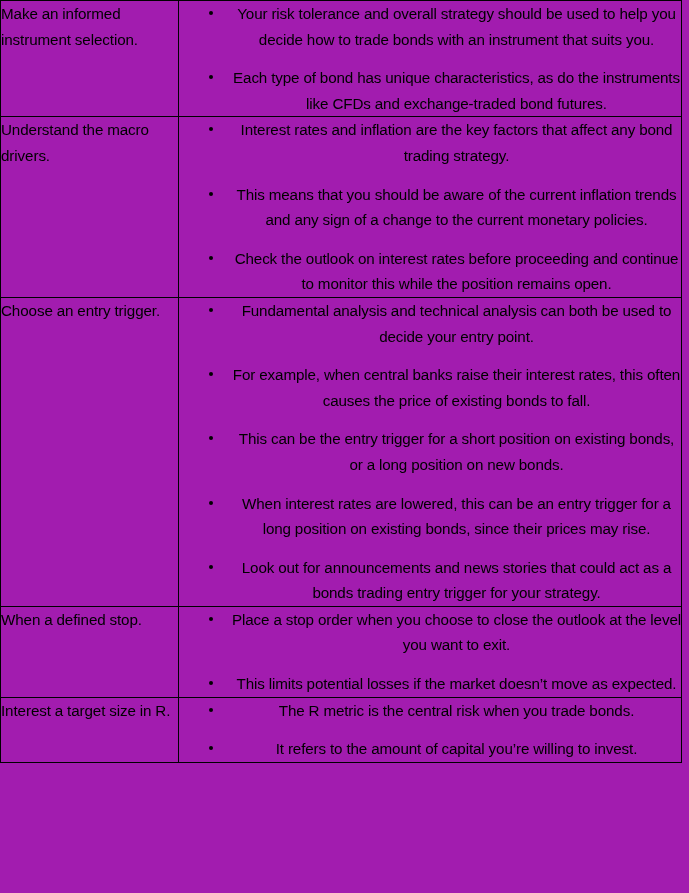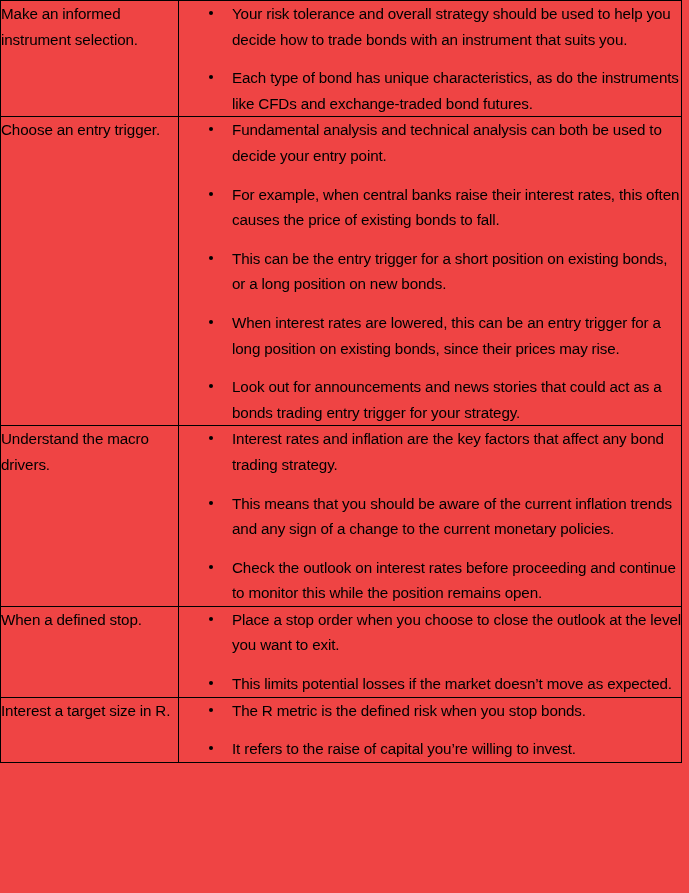--- a/index.html
+++ b/index.html
@@ -14,21 +14,21 @@
     font-family: "Liberation Sans", sans-serif;
     color: #000000;
     -webkit-font-smoothing: antialiased;
   }
 
   .sheet {
     position: relative;
     width: 689px;
     height: 893px;
     box-sizing: border-box;
-    background: #ef4444;
+    background: #a21caf;
     overflow: hidden;
   }
 
   table.steps-table {
     border-collapse: collapse;
     table-layout: fixed;
     width: 681px;
     margin: 0;
     border: 1px solid #000000;
   }
@@ -41,20 +41,21 @@
     vertical-align: top;
     padding: 0;
   }
 
   td.step-cell {
     padding: 7px 4px 8px 5px;
   }
 
   td.detail-cell {
     padding: 8px 8px 10px 0;
+    text-align: center;
   }
 
   .step-label {
     font-size: 15.2px;
     line-height: 25.5px;
     letter-spacing: -0.1px;
     word-spacing: -0.2px;
     white-space: normal;
   }
 
@@ -116,20 +117,42 @@
             <li>
               <span class="bullet-dot"></span>
               <span class="bullet-text">Each type of bond has unique characteristics, as do the instruments like CFDs and exchange-traded bond futures.</span>
             </li>
           </ul>
         </td>
       </tr>
 
       <tr>
         <td class="step-cell">
+          <div class="step-label">Understand the macro drivers.</div>
+        </td>
+        <td class="detail-cell">
+          <ul class="bullets">
+            <li>
+              <span class="bullet-dot"></span>
+              <span class="bullet-text">Interest rates and inflation are the key factors that affect any bond trading strategy.</span>
+            </li>
+            <li>
+              <span class="bullet-dot"></span>
+              <span class="bullet-text">This means that you should be aware of the current inflation trends and any sign of a change to the current monetary policies.</span>
+            </li>
+            <li>
+              <span class="bullet-dot"></span>
+              <span class="bullet-text">Check the outlook on interest rates before proceeding and continue to monitor this while the position remains open.</span>
+            </li>
+          </ul>
+        </td>
+      </tr>
+
+      <tr>
+        <td class="step-cell">
           <div class="step-label">Choose an entry trigger.</div>
         </td>
         <td class="detail-cell">
           <ul class="bullets">
             <li>
               <span class="bullet-dot"></span>
               <span class="bullet-text">Fundamental analysis and technical analysis can both be used to decide your entry point.</span>
             </li>
             <li>
               <span class="bullet-dot"></span>
@@ -146,42 +169,20 @@
             <li>
               <span class="bullet-dot"></span>
               <span class="bullet-text">Look out for announcements and news stories that could act as a bonds trading entry trigger for your strategy.</span>
             </li>
           </ul>
         </td>
       </tr>
 
       <tr>
         <td class="step-cell">
-          <div class="step-label">Understand the macro drivers.</div>
-        </td>
-        <td class="detail-cell">
-          <ul class="bullets">
-            <li>
-              <span class="bullet-dot"></span>
-              <span class="bullet-text">Interest rates and inflation are the key factors that affect any bond trading strategy.</span>
-            </li>
-            <li>
-              <span class="bullet-dot"></span>
-              <span class="bullet-text">This means that you should be aware of the current inflation trends and any sign of a change to the current monetary policies.</span>
-            </li>
-            <li>
-              <span class="bullet-dot"></span>
-              <span class="bullet-text">Check the outlook on interest rates before proceeding and continue to monitor this while the position remains open.</span>
-            </li>
-          </ul>
-        </td>
-      </tr>
-
-      <tr>
-        <td class="step-cell">
           <div class="step-label">When a defined stop.</div>
         </td>
         <td class="detail-cell">
           <ul class="bullets">
             <li>
               <span class="bullet-dot"></span>
               <span class="bullet-text">Place a stop order when you choose to close the outlook at the level you want to exit.</span>
             </li>
             <li>
               <span class="bullet-dot"></span>
@@ -192,25 +193,25 @@
       </tr>
 
       <tr>
         <td class="step-cell">
           <div class="step-label">Interest a target size in R.</div>
         </td>
         <td class="detail-cell">
           <ul class="bullets">
             <li>
               <span class="bullet-dot"></span>
-              <span class="bullet-text">The R metric is the defined risk when you stop bonds.</span>
-            </li>
-            <li>
-              <span class="bullet-dot"></span>
-              <span class="bullet-text">It refers to the raise of capital you’re willing to invest.</span>
+              <span class="bullet-text">The R metric is the central risk when you trade bonds.</span>
+            </li>
+            <li>
+              <span class="bullet-dot"></span>
+              <span class="bullet-text">It refers to the amount of capital you’re willing to invest.</span>
             </li>
           </ul>
         </td>
       </tr>
 
     </tbody>
   </table>
 </div>
 
 </body></html>

